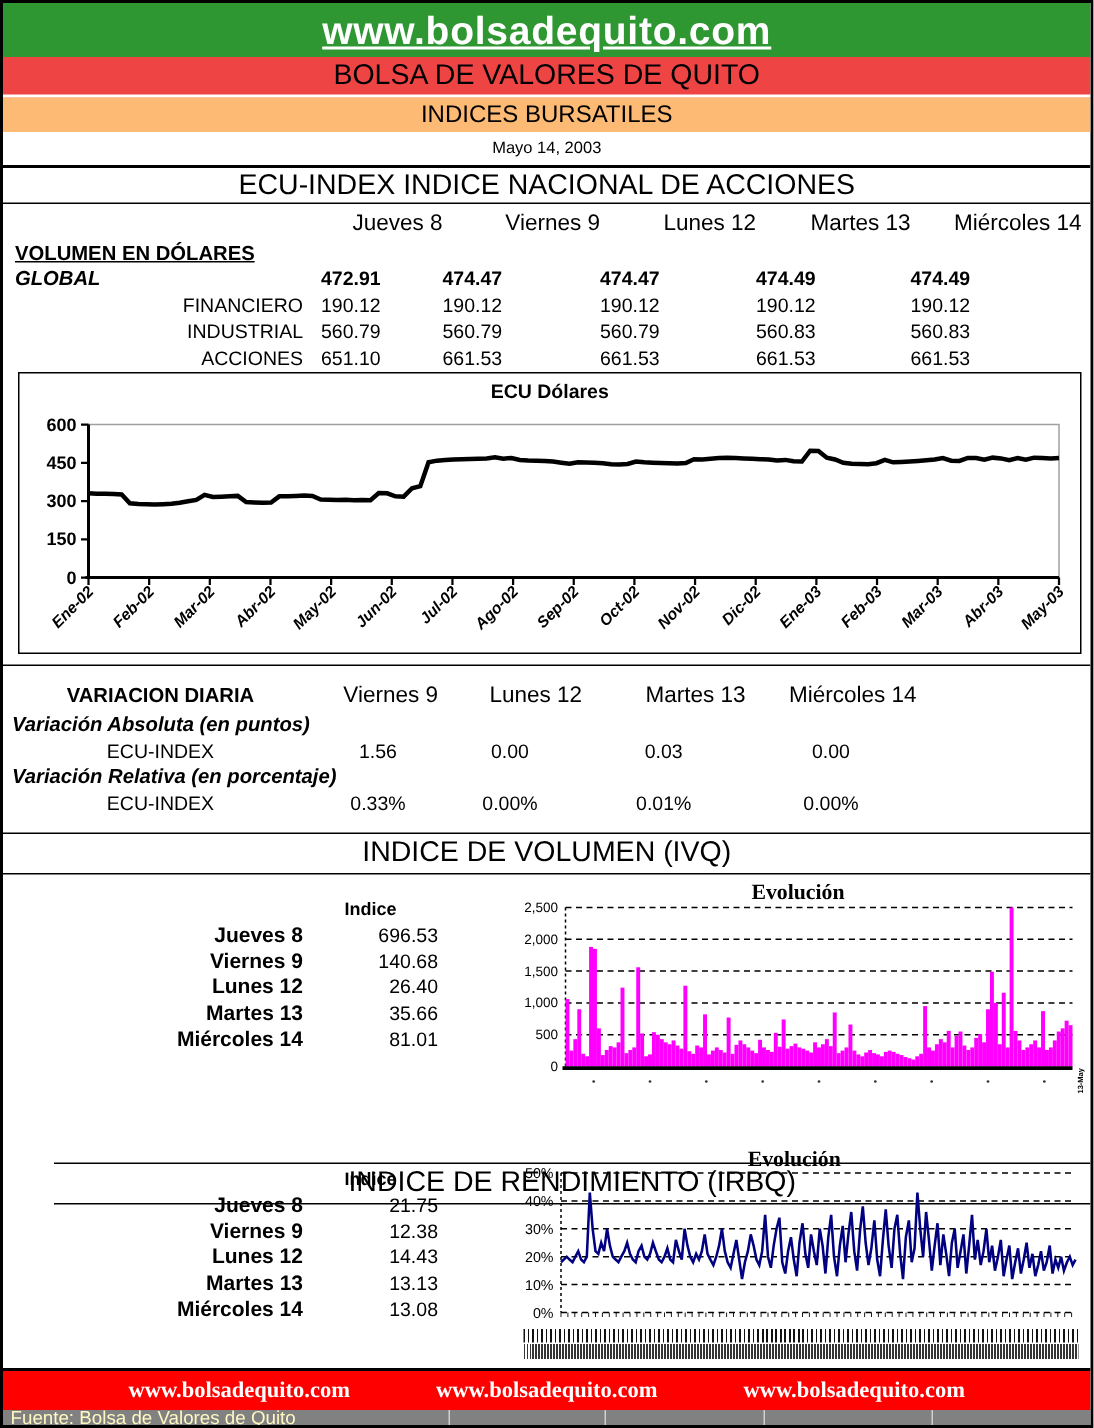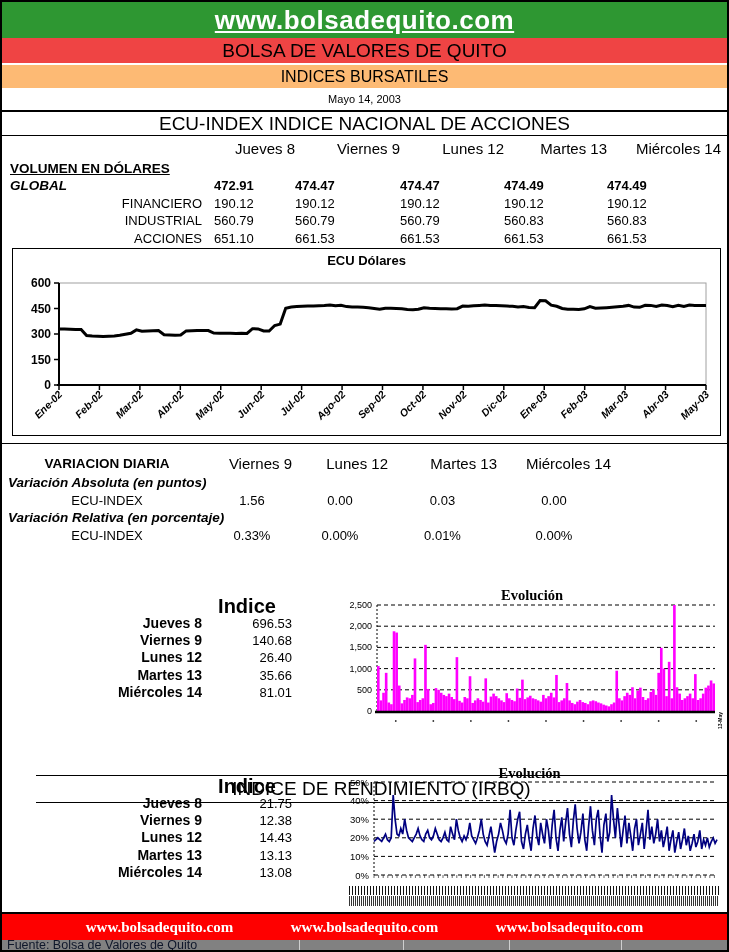--- a/index.html
+++ b/index.html
@@ -38,34 +38,34 @@
   .var-day{font-size:15px;text-align:right;height:21px;line-height:21px;}
   .var-sub{font-weight:bold;font-style:italic;font-size:13.5px;padding-left:6px;height:18px;line-height:18px;}
   .var-lbl{text-align:center;font-size:13px;height:17px;line-height:17px;}
   .var-val{text-align:center;font-size:13px;height:17px;line-height:17px;}
   
   .sec-head{left:0;right:0;height:26px;border-top:1px solid #000;border-bottom:1px solid #000;
             display:flex;align-items:center;justify-content:center;font-size:19px;}
   
   .mini-table{left:30px;width:260px;}
   .mini-grid{display:grid;grid-template-columns:170px 90px;}
-  .mini-head{grid-column:2;text-align:center;font-weight:bold;font-size:20px;height:18px;line-height:18px;}
+  .mini-head{grid-column:2;text-align:center;font-weight:bold;font-size:12px;height:18px;line-height:18px;}
   .mini-lbl{text-align:right;font-weight:bold;font-size:14px;height:17.2px;line-height:17.2px;}
   .mini-val{text-align:right;font-size:13px;height:17.2px;line-height:17.2px;}
   .chart-cap{text-align:center;font-family:"Liberation Serif","DejaVu Serif",serif;font-weight:bold;font-size:14.5px;}
   
   .noise1{top:884px;left:347px;width:370px;height:9px;
           background:repeating-linear-gradient(90deg,#111 0 1px,transparent 1px 3px);}
   .noise2{top:894px;left:347px;width:370px;height:10px;
           background:repeating-linear-gradient(90deg,#111 0 1px,transparent 1px 2px);opacity:.85;}
   
   .red-bar{top:910px;left:0;right:0;height:28px;background:#fe0000;border-top:2px solid #000;
            box-sizing:border-box;display:flex;align-items:center;justify-content:space-around;padding:0 55px;}
   .red-bar span{color:#fff;font-family:"Liberation Serif","DejaVu Serif",serif;font-weight:bold;font-size:15px;}
-  .foot-gray{top:938px;left:0;right:0;bottom:0;background:#818181;color:#0f172a;font-size:12.5px;
+  .foot-gray{top:938px;left:0;right:0;bottom:0;background:#818181;color:#fef9c3;font-size:12.5px;
              display:flex;align-items:center;padding-left:5px;}
   .fdiv{top:938px;width:1px;bottom:0;background:#cfcfcf;}
   svg text{font-family:"Liberation Sans","DejaVu Sans",sans-serif;}
 </style>
 </head>
 <body>
 
 <div id="page">
 
   <div class="abs green-bar">
@@ -197,20 +197,21 @@
     <div class="var-grid">
       <div class="var-lbl">ECU-INDEX</div>
       <div class="var-val">0.33%</div>
       <div class="var-val">0.00%</div>
       <div class="var-val">0.01%</div>
       <div class="var-val">0.00%</div>
       <div></div>
     </div>
   </div>
 
+  <div class="abs sec-head" style="top:553px;">INDICE DE VOLUMEN (IVQ)</div>
   <div class="abs mini-table" style="top:595px;">
     <div class="mini-grid">
       <div class="mini-head">Indice</div>
       <div class="mini-lbl">Jueves 8</div>
       <div class="mini-val">696.53</div>
       <div class="mini-lbl">Viernes 9</div>
       <div class="mini-val">140.68</div>
       <div class="mini-lbl">Lunes 12</div>
       <div class="mini-val">26.40</div>
       <div class="mini-lbl">Martes 13</div>

